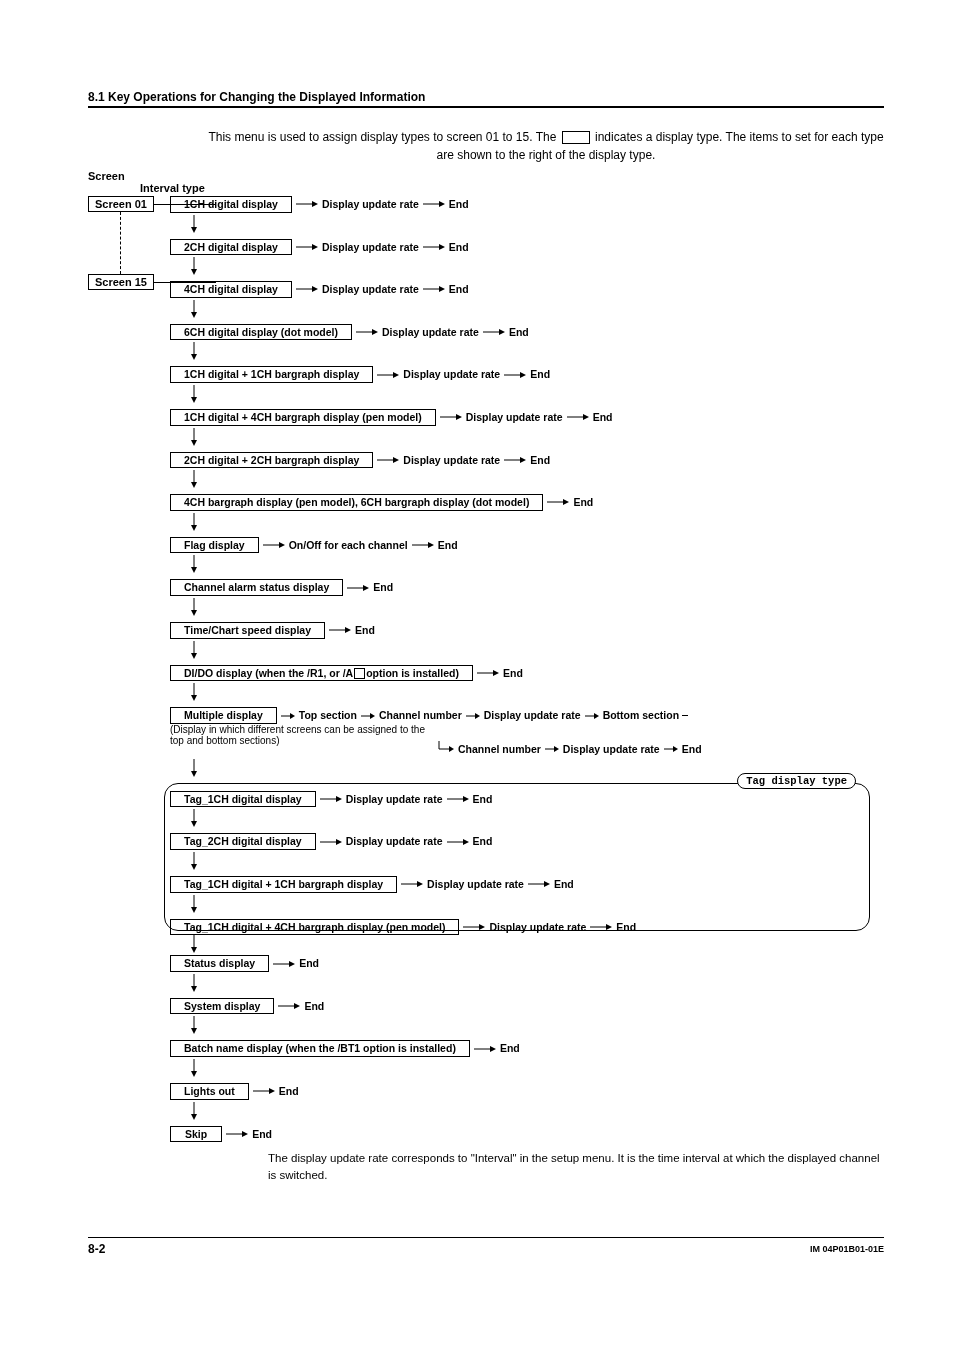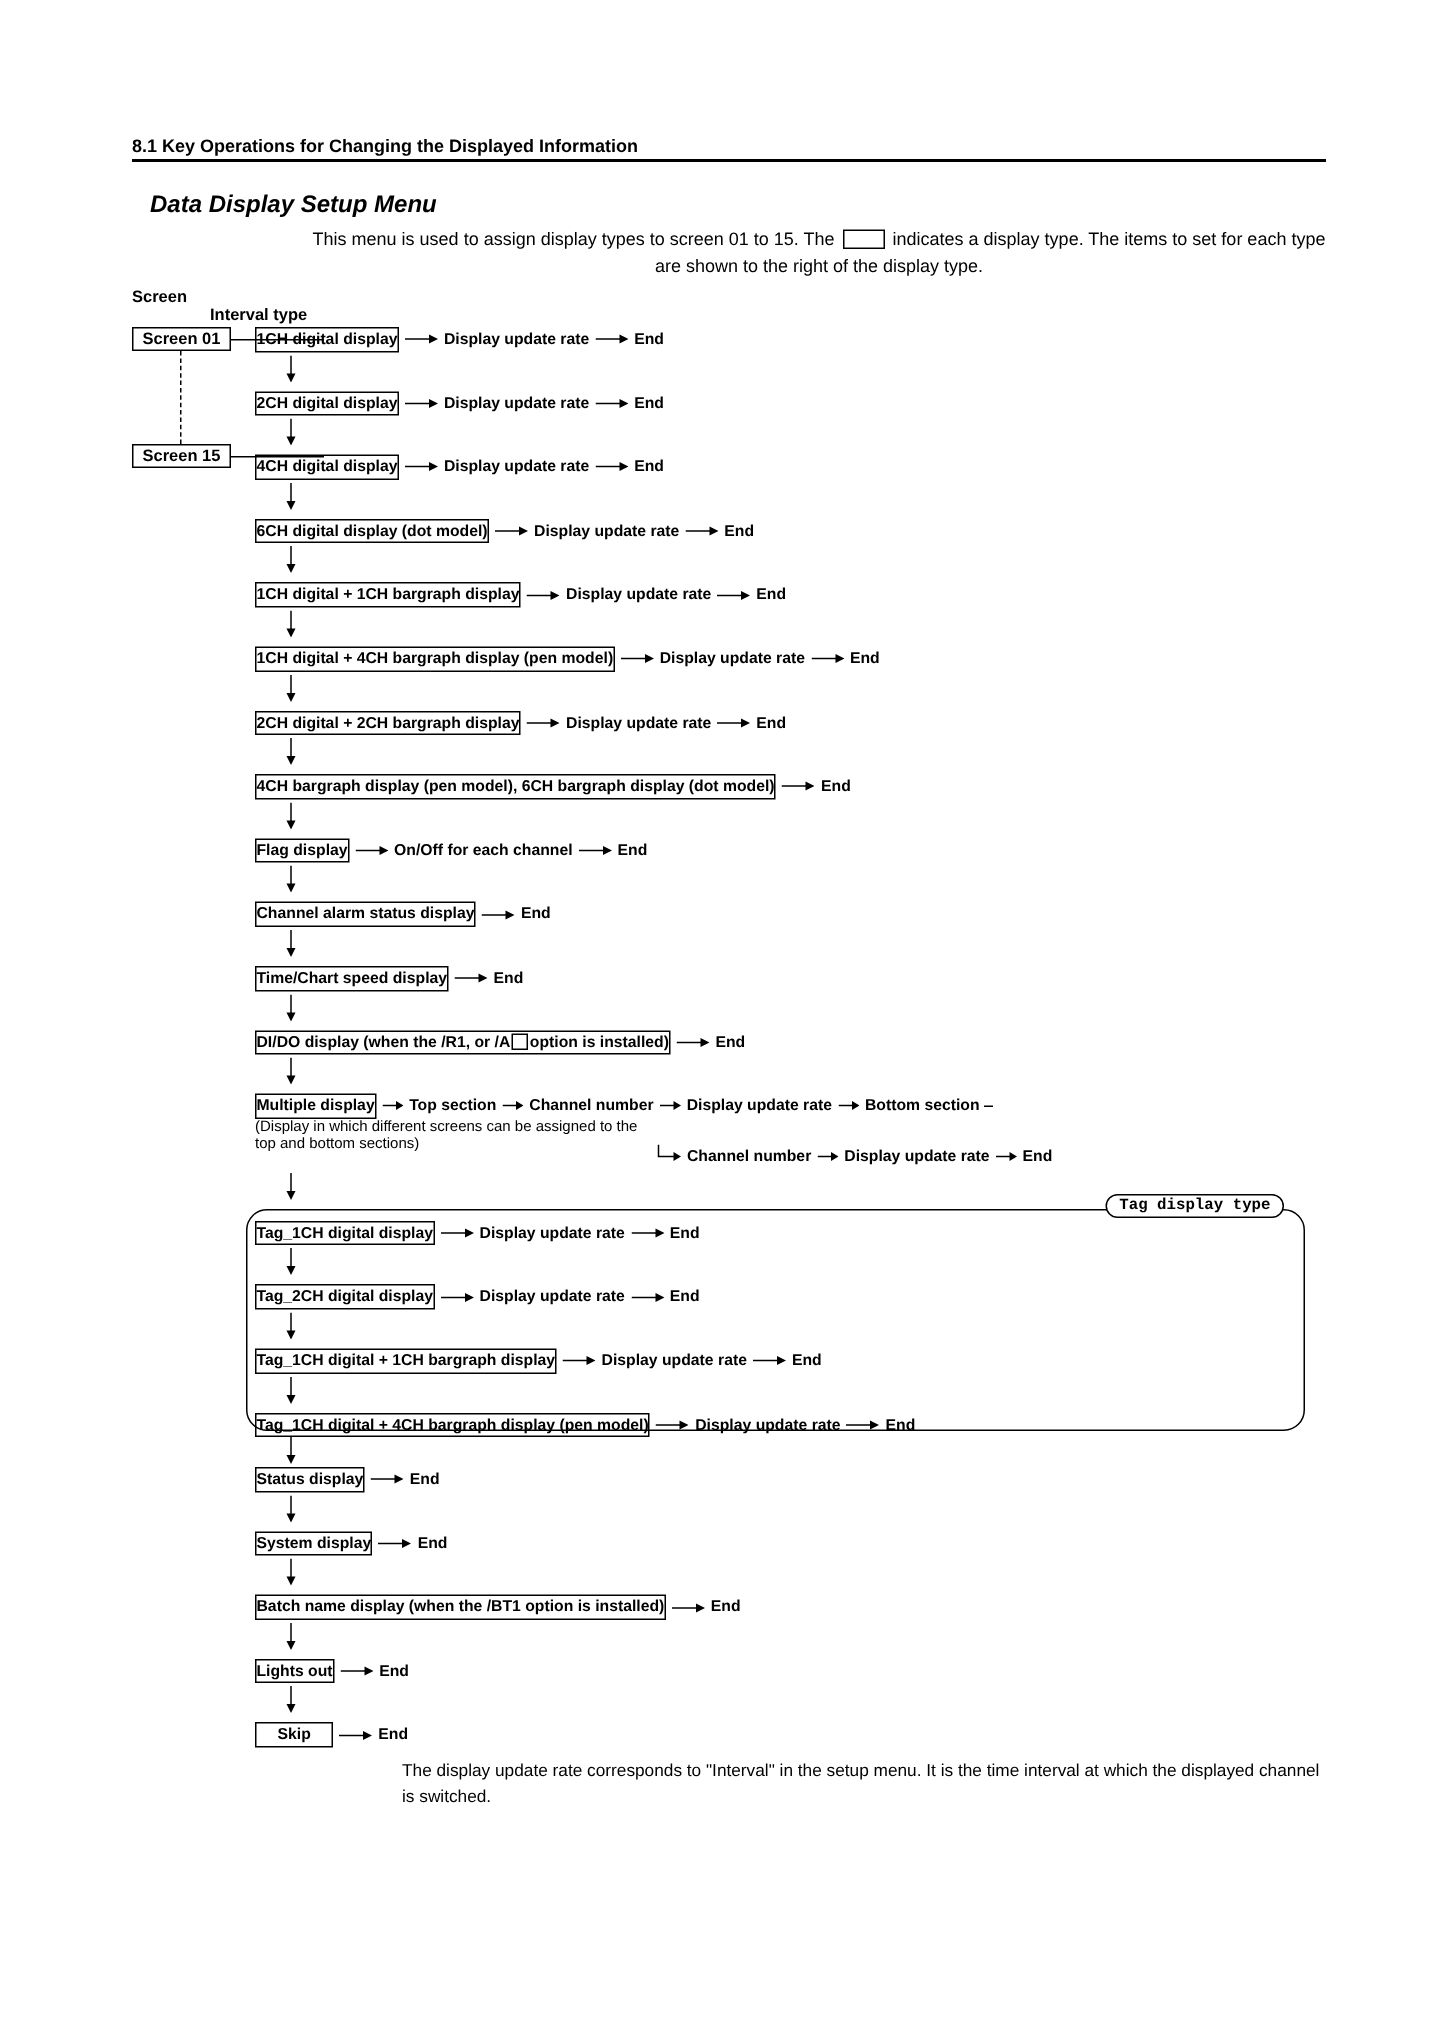--- a/index.html
+++ b/index.html
@@ -94,21 +94,21 @@
   .flow {
     display: flex;
     align-items: center;
     flex-wrap: wrap;
     font-size: 10.5px;
     font-weight: bold;
     line-height: 1.2;
   }
   .dbox {
     border: 1px solid #000;
-    padding: 1px 0;
+    padding: 1px 13px;
     font-size: 10.5px;
     font-weight: bold;
     white-space: nowrap;
   }
   .arrow {
     display: inline-flex;
     align-items: center;
     margin: 0 4px;
   }
   .arrow svg { display: block; }
@@ -186,21 +186,20 @@
     width:9px;height:9px;border:1px solid #000;vertical-align:middle;margin:0 1px;
   }
 </style>
 </head>
 <body>
 
 <div class="page">
 
   <div class="section-header">8.1  Key Operations for Changing the Displayed Information</div>
 
-  <div class="subtitle">Data Display Setup Menu</div>
 
   <div class="intro">
     <span>This menu is used to assign display types to screen 01 to 15. The </span><span class="box"></span><span> indicates a display type. The items to set for each type are shown to the right of the display type.</span>
   </div>
 
   <div class="headers-row">
     <div class="screen-hdr">Screen</div>
     <div class="type-hdr">Interval type</div>
   </div>
 
@@ -764,14 +763,18 @@
             </span>
           <span class="txt">End</span>
         </div>
       </div>
 
     </div>
   </div>
 
   <div class="foot-note">The display update rate corresponds to "Interval" in the setup menu. It is the time interval at which the displayed channel is switched.</div>
 
+  <div class="page-footer">
+    <div class="pg-num">8-2</div>
+    <div class="pg-id">IM 04P01B01-01E</div>
+  </div>
 
 </div>
 
 </body></html>

